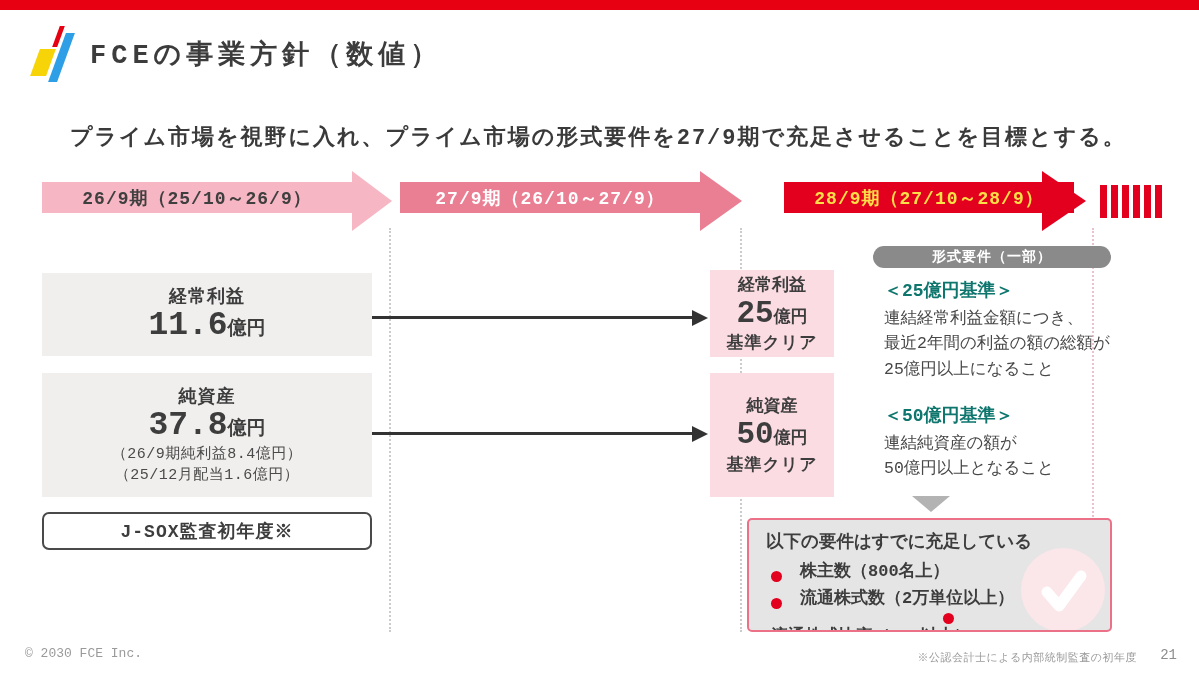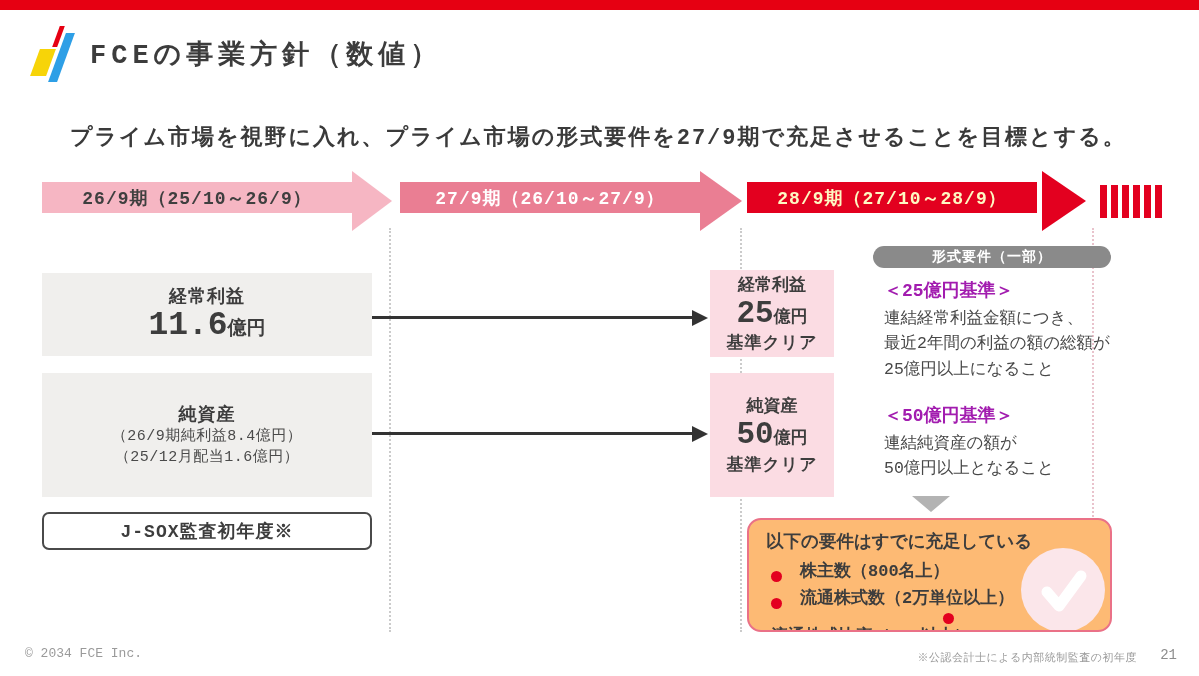--- a/index.html
+++ b/index.html
@@ -14,21 +14,21 @@
   .logo .blue{left:27px;top:7px;width:9px;height:49px;background:#2e9fe6;}
   .title{position:absolute;left:90px;top:36px;font-size:27px;font-weight:bold;letter-spacing:5px;color:#3c3c3c;}
   .lead{position:absolute;left:34px;top:122px;font-size:22px;font-weight:bold;letter-spacing:2px;color:#3a3a3a;white-space:nowrap;margin-left:36px;}
   
   .abody{position:absolute;top:182px;height:31px;display:flex;align-items:center;justify-content:center;font-size:18px;font-weight:bold;letter-spacing:1px;}
   .ahead{position:absolute;top:171px;width:0;height:0;border-top:30px solid transparent;border-bottom:30px solid transparent;}
   .a1{left:42px;width:310px;background:#f6b6c3;color:#3f3f3f;}
   .h1{left:352px;border-left:40px solid #f6b6c3;}
   .a2{left:400px;width:300px;background:#ea7e93;color:#fff;}
   .h2{left:700px;border-left:42px solid #ea7e93;}
-  .a3{left:747px;width:290px;background:#e3001f;color:#fef9c3;}
+  .a3{left:784px;width:290px;background:#e3001f;color:#fde047;}
   .h3{left:1042px;border-left:44px solid #e3001f;}
   .stripes{position:absolute;left:1100px;top:185px;height:33px;display:flex;gap:4px;}
   .stripes i{display:block;width:7px;height:33px;background:#e3001f;}
   
   .vline{position:absolute;top:228px;height:404px;width:0;border-left:2px dotted #cbcbcb;}
   .v1{left:389px;} .v2{left:740px;} .v3{left:1092px;border-left-color:#e9c3cc;}
   
   .gbox{position:absolute;left:42px;width:330px;background:#f0efed;display:flex;flex-direction:column;align-items:center;justify-content:center;}
   .gbox1{top:273px;height:83px;}
   .gbox2{top:373px;height:124px;}
@@ -47,24 +47,24 @@
   .pbox1{top:270px;height:87px;}
   .pbox2{top:373px;height:124px;}
   .ptitle{font-size:17px;font-weight:bold;color:#3d3d3d;}
   .pvalue{font-size:31px;font-weight:bold;color:#3d3d3d;line-height:1.15;}
   .punit{font-size:17px;font-weight:bold;}
   .pstatus{font-size:17px;font-weight:bold;color:#3d3d3d;letter-spacing:1px;}
   
   .pill{position:absolute;left:873px;top:246px;width:238px;height:22px;background:#8a8a8a;border-radius:12px;color:#fff;font-size:14px;font-weight:bold;display:flex;align-items:center;justify-content:center;letter-spacing:1px;}
   .crit{position:absolute;left:884px;font-size:16.5px;color:#474747;line-height:1.55;}
   .crit1{top:278px;} .crit2{top:403px;}
-  .ctitle{font-size:18px;font-weight:bold;color:#a21caf;}
+  .ctitle{font-size:18px;font-weight:bold;color:#0f766e;}
   .tri{position:absolute;left:912px;top:496px;width:0;height:0;border-left:19px solid transparent;border-right:19px solid transparent;border-top:16px solid #b3b3b3;}
   
-  .fbox{position:absolute;left:747px;top:518px;width:361px;height:110px;background:#fdba74;border:2px solid #ea7187;border-radius:14px;overflow:hidden;}
+  .fbox{position:absolute;left:747px;top:518px;width:361px;height:110px;background:#e5e5e5;border:2px solid #ea7187;border-radius:5px;overflow:hidden;}
   .ftitle{position:absolute;left:17px;top:9px;font-size:17.5px;font-weight:bold;color:#3d3d3d;}
   .fitem{position:absolute;left:22px;display:flex;align-items:flex-end;font-size:17px;font-weight:bold;color:#3d3d3d;}
   .fi1{top:39px;} .fi2{top:66px;} .fi3{top:93px;flex-direction:column;}
   .bullet{width:11px;height:11px;border-radius:50%;background:#e3001f;margin-right:18px;flex:0 0 auto;}
   .check{position:absolute;left:272px;top:28px;width:84px;height:84px;border-radius:50%;background:#fbe6ea;display:flex;align-items:center;justify-content:center;}
   
   .copy{position:absolute;left:25px;top:646px;font-size:13px;color:#9a9a9a;}
   .note{position:absolute;right:62px;top:650px;font-size:11px;color:#9a9a9a;letter-spacing:.5px;}
   .pageno{position:absolute;right:22px;top:647px;font-size:14px;color:#8d8d8d;}
 </style>
@@ -101,20 +101,21 @@
   <div class="vline v1"></div>
   <div class="vline v2"></div>
   <div class="vline v3"></div>
 
   <div class="gbox gbox1">
     <div class="mtitle">経常利益</div>
     <div class="mvalue"><span>11.6</span><span class="munit">億円</span></div>
   </div>
   <div class="gbox gbox2">
     <div class="mtitle">純資産</div>
+    <div class="mvalue"><span>37.8</span><span class="munit">億円</span></div>
     <div class="mnote">（26/9期純利益8.4億円）</div>
     <div class="mnote">（25/12月配当1.6億円）</div>
   </div>
   <div class="jsox">J-SOX監査初年度※</div>
 
   <div class="harrow ha1"></div>
   <div class="harrowhead hh1"></div>
   <div class="harrow ha2"></div>
   <div class="harrowhead hh2"></div>
 
@@ -157,16 +158,16 @@
         <span class="bullet"></span>
         <span>流通株式比率（35%以上）</span>
       </div>
     <div class="check">
       <svg width="56" height="56" viewBox="0 0 56 56">
           <polyline points="12,30 24,44 46,14" fill="none" stroke="#ffffff" stroke-width="11" stroke-linecap="round" stroke-linejoin="round"></polyline>
         </svg>
     </div>
   </div>
 
-  <div class="copy">© 2034 FCE Inc.</div>
+  <div class="copy">© 2030 FCE Inc.</div>
   <div class="note">※公認会計士による内部統制監査の初年度</div>
   <div class="pageno">21</div>
 </div>
 
 </body></html>

